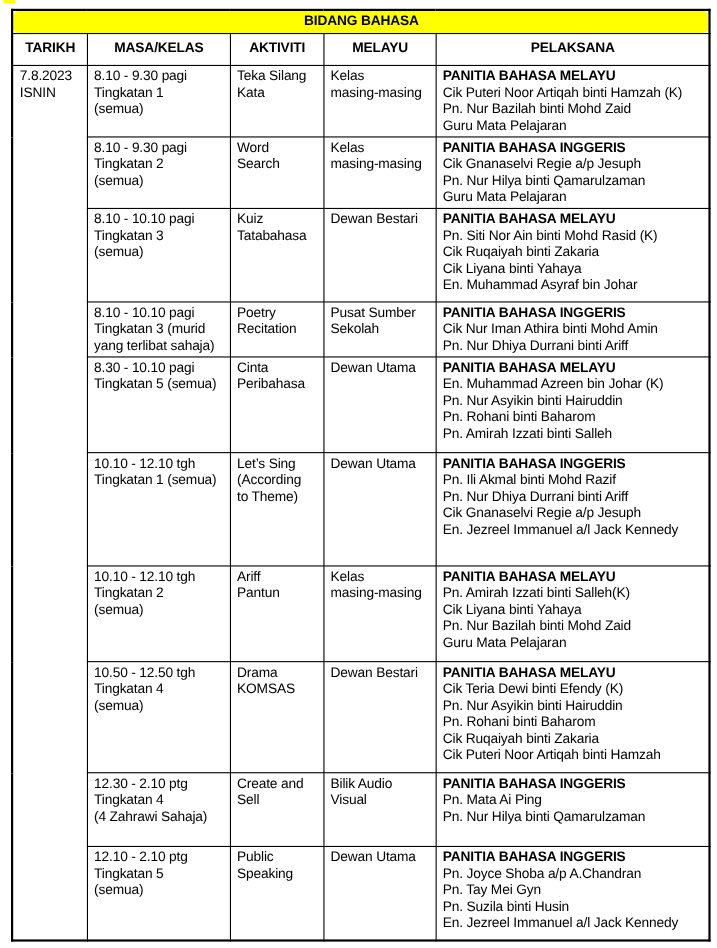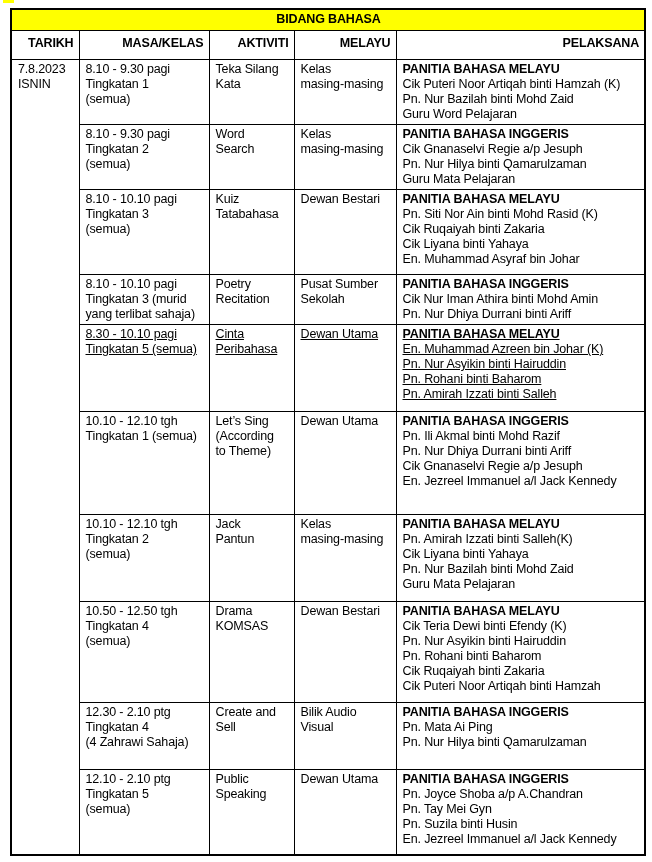--- a/index.html
+++ b/index.html
@@ -35,43 +35,44 @@
   th.table-title{
     height:16px;
     background:#FFFF00;
     text-align:center;
     font-size:14px;
     font-weight:bold;
     line-height:16px;
     white-space:nowrap;
     letter-spacing:0;
     padding:1px 0;
+    border-radius:9px;
   }
   tr.colhead th{
     height:24px;
-    text-align:right;
+    text-align:center;
     font-weight:bold;
     font-size:12.5px;
     line-height:20px;
     background:#fff;
     white-space:nowrap;
   }
   col.c-tarikh{width:68px;}
   col.c-masa{width:130px;}
   col.c-aktiviti{width:85px;}
   col.c-tempat{width:102px;}
   col.c-pelaksana{width:249px;}
   .pel-title{font-weight:bold;}
   .date-cell{font-size:12.5px;}
   
   tbody tr:nth-child(1){height:65px;}
   tbody tr:nth-child(2){height:64px;}
   tbody tr:nth-child(3){height:85px;}
   tbody tr:nth-child(4){height:50px;}
-  tbody tr:nth-child(5){height:87px;text-decoration:underline;}
+  tbody tr:nth-child(5){height:87px;}
   tbody tr:nth-child(6){height:103px;}
   tbody tr:nth-child(7){height:87px;}
   tbody tr:nth-child(8){height:101px;}
   tbody tr:nth-child(9){height:67px;}
   tbody tr:nth-child(10){height:85px;margin-top:20px;}
 </style>
 </head>
 <body>
 
 <div class="page">
@@ -103,21 +104,21 @@
 ISNIN</td>
           <td>8.10 - 9.30 pagi
 Tingkatan 1
 (semua)</td>
           <td>Teka Silang
 Kata</td>
           <td>Kelas
 masing-masing</td>
           <td><div class="pel-title">PANITIA BAHASA MELAYU</div><div>Cik Puteri Noor Artiqah binti Hamzah (K)
 Pn. Nur Bazilah binti Mohd Zaid
-Guru Word Pelajaran</div></td>
+Guru Mata Pelajaran</div></td>
         </tr>
         <tr>
           <td>8.10 - 9.30 pagi
 Tingkatan 2
 (semua)</td>
           <td>Word
 Search</td>
           <td>Kelas
 masing-masing</td>
           <td><div class="pel-title">PANITIA BAHASA INGGERIS</div><div>Cik Gnanaselvi Regie a/p Jesuph
@@ -167,21 +168,21 @@
           <td>Dewan Utama</td>
           <td><div class="pel-title">PANITIA BAHASA INGGERIS</div><div>Pn. Ili Akmal binti Mohd Razif
 Pn. Nur Dhiya Durrani binti Ariff
 Cik Gnanaselvi Regie a/p Jesuph
 En. Jezreel Immanuel a/l Jack Kennedy</div></td>
         </tr>
         <tr>
           <td>10.10 - 12.10 tgh
 Tingkatan 2
 (semua)</td>
-          <td>Jack
+          <td>Ariff
 Pantun</td>
           <td>Kelas
 masing-masing</td>
           <td><div class="pel-title">PANITIA BAHASA MELAYU</div><div>Pn. Amirah Izzati binti Salleh(K)
 Cik Liyana binti Yahaya
 Pn. Nur Bazilah binti Mohd Zaid
 Guru Mata Pelajaran</div></td>
         </tr>
         <tr>
           <td>10.50 - 12.50 tgh

